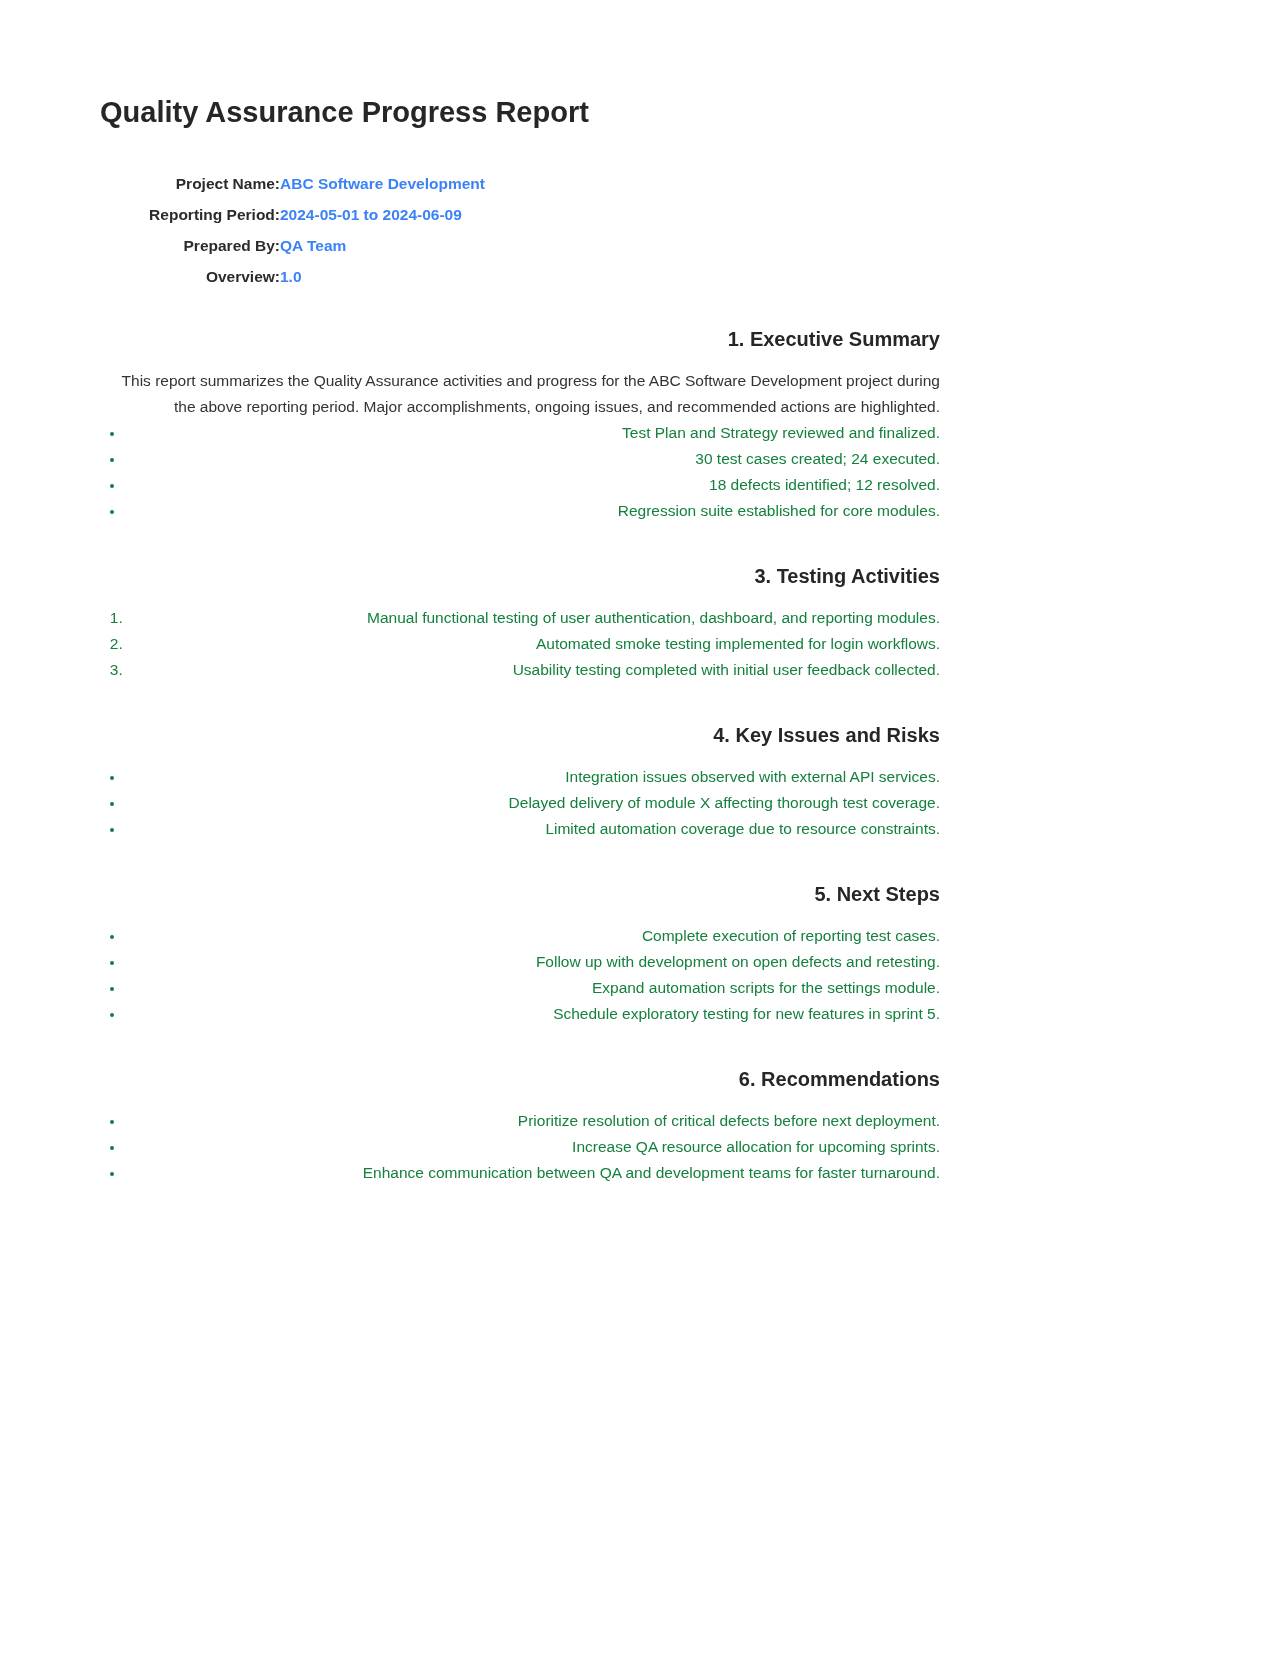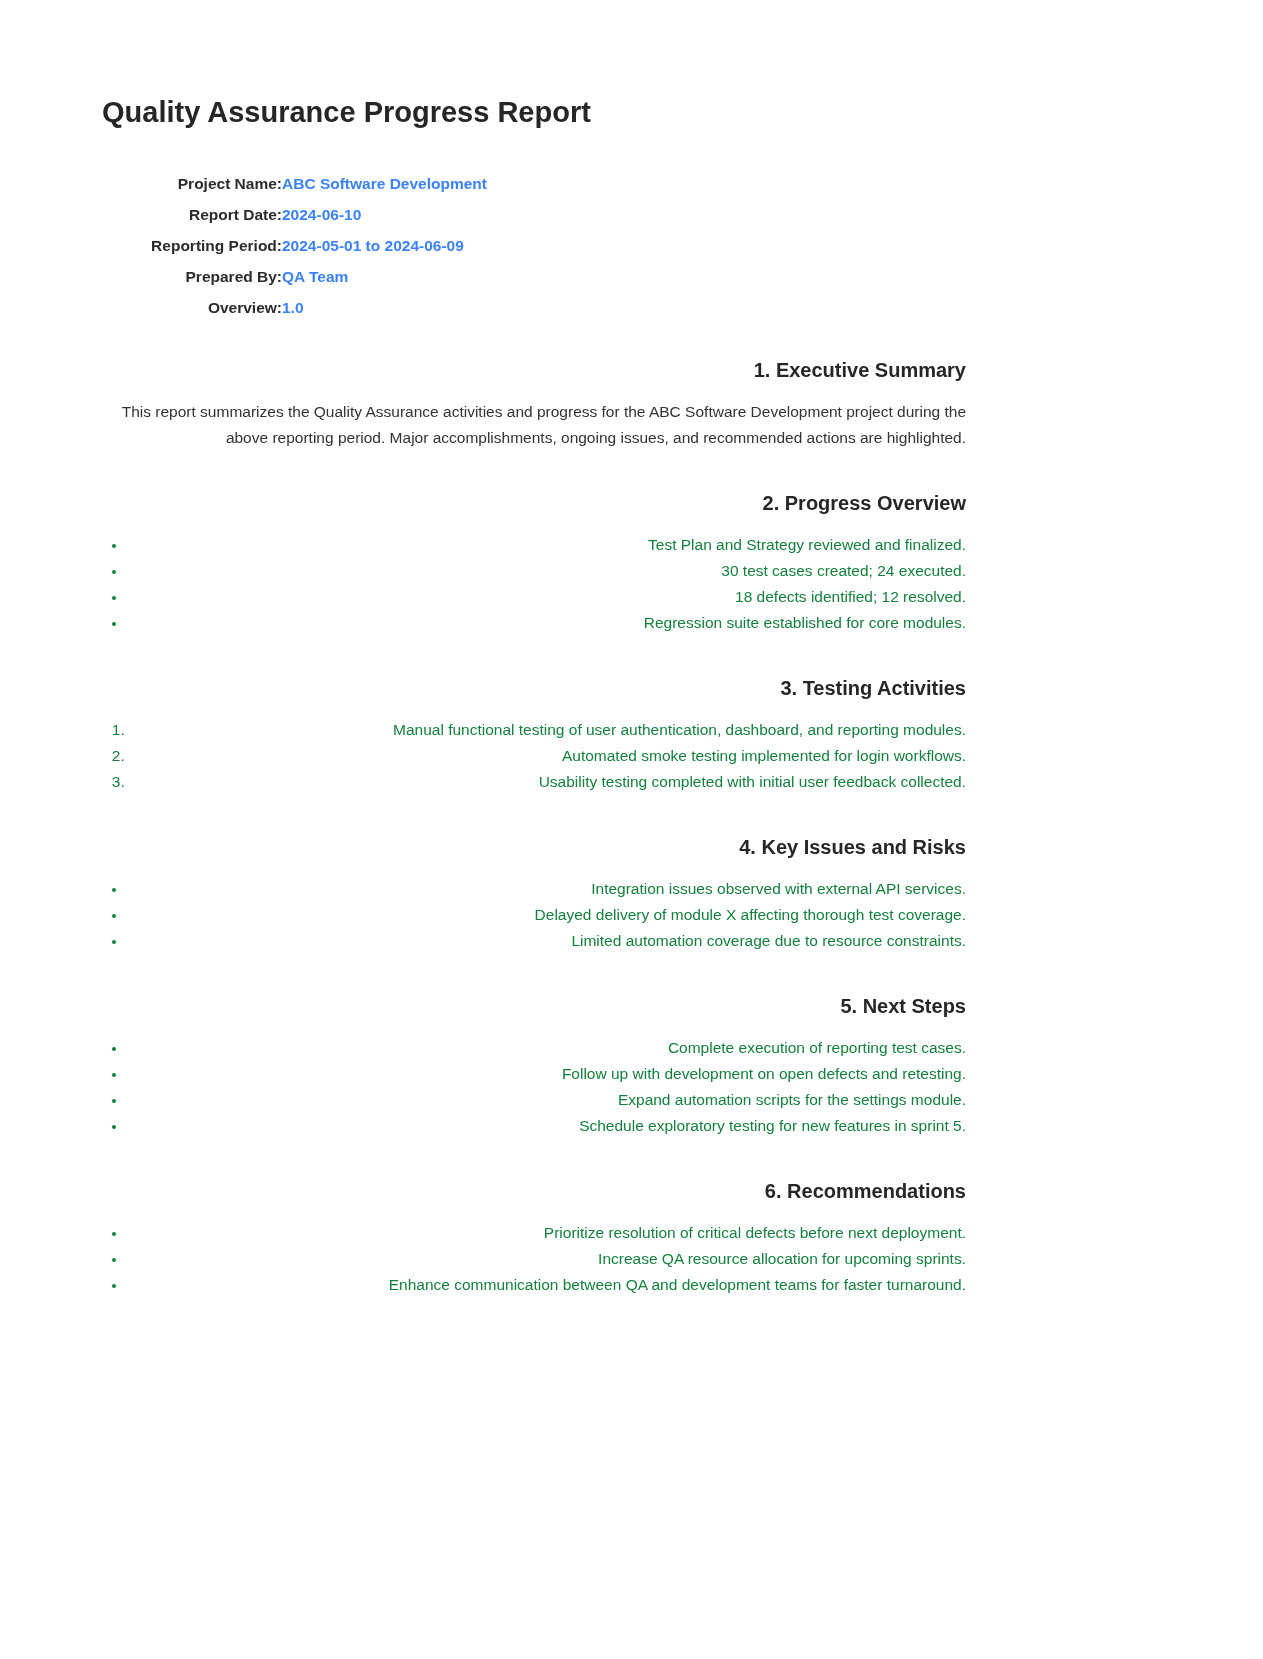--- a/index.html
+++ b/index.html
@@ -10,24 +10,23 @@
   .viewport {
     width: 1263px;
     height: 1659px;
     overflow: hidden;
     background: #ffffff;
     position: relative;
   }
   .page {
     box-sizing: border-box;
     width: 1040px;
-    padding: 94px 100px 0 76px;
+    padding: 94px 100px 0 100px;
     font-family: "Liberation Sans", "DejaVu Sans", sans-serif;
     color: #333333;
-    margin-left: 26px;
   }
   h1 {
     margin: 0 0 44px 0;
     font-size: 29px;
     line-height: 36px;
     font-weight: 700;
     color: #262626;
   }
   .meta {
     margin: 0 0 16px 0;
@@ -86,44 +85,39 @@
   <div class="page">
 
     <h1>Quality Assurance Progress Report</h1>
 
     <div class="meta">
       <div class="meta-row">
         <span class="meta-label">Project Name:</span>
         <span class="meta-value">ABC Software Development</span>
       </div>
       <div class="meta-row">
-        <span class="meta-label">Report Date:</span>
-        <span class="meta-value">2024-06-10</span>
-      </div>
-      <div class="meta-row">
         <span class="meta-label">Reporting Period:</span>
         <span class="meta-value">2024-05-01 to 2024-06-09</span>
       </div>
       <div class="meta-row">
         <span class="meta-label">Prepared By:</span>
         <span class="meta-value">QA Team</span>
       </div>
       <div class="meta-row">
         <span class="meta-label">Overview:</span>
         <span class="meta-value">1.0</span>
       </div>
     </div>
 
     <section>
       <h2>1. Executive Summary</h2>
       <p>This report summarizes the Quality Assurance activities and progress for the ABC Software Development project during the above reporting period. Major accomplishments, ongoing issues, and recommended actions are highlighted.</p>
     </section>
 
     <section>
-      <h2>2. Progress Overview</h2>
       <ul>
         <li>Test Plan and Strategy reviewed and finalized.</li>
         <li>30 test cases created; 24 executed.</li>
         <li>18 defects identified; 12 resolved.</li>
         <li>Regression suite established for core modules.</li>
       </ul>
     </section>
 
     <section>
       <h2>3. Testing Activities</h2>

